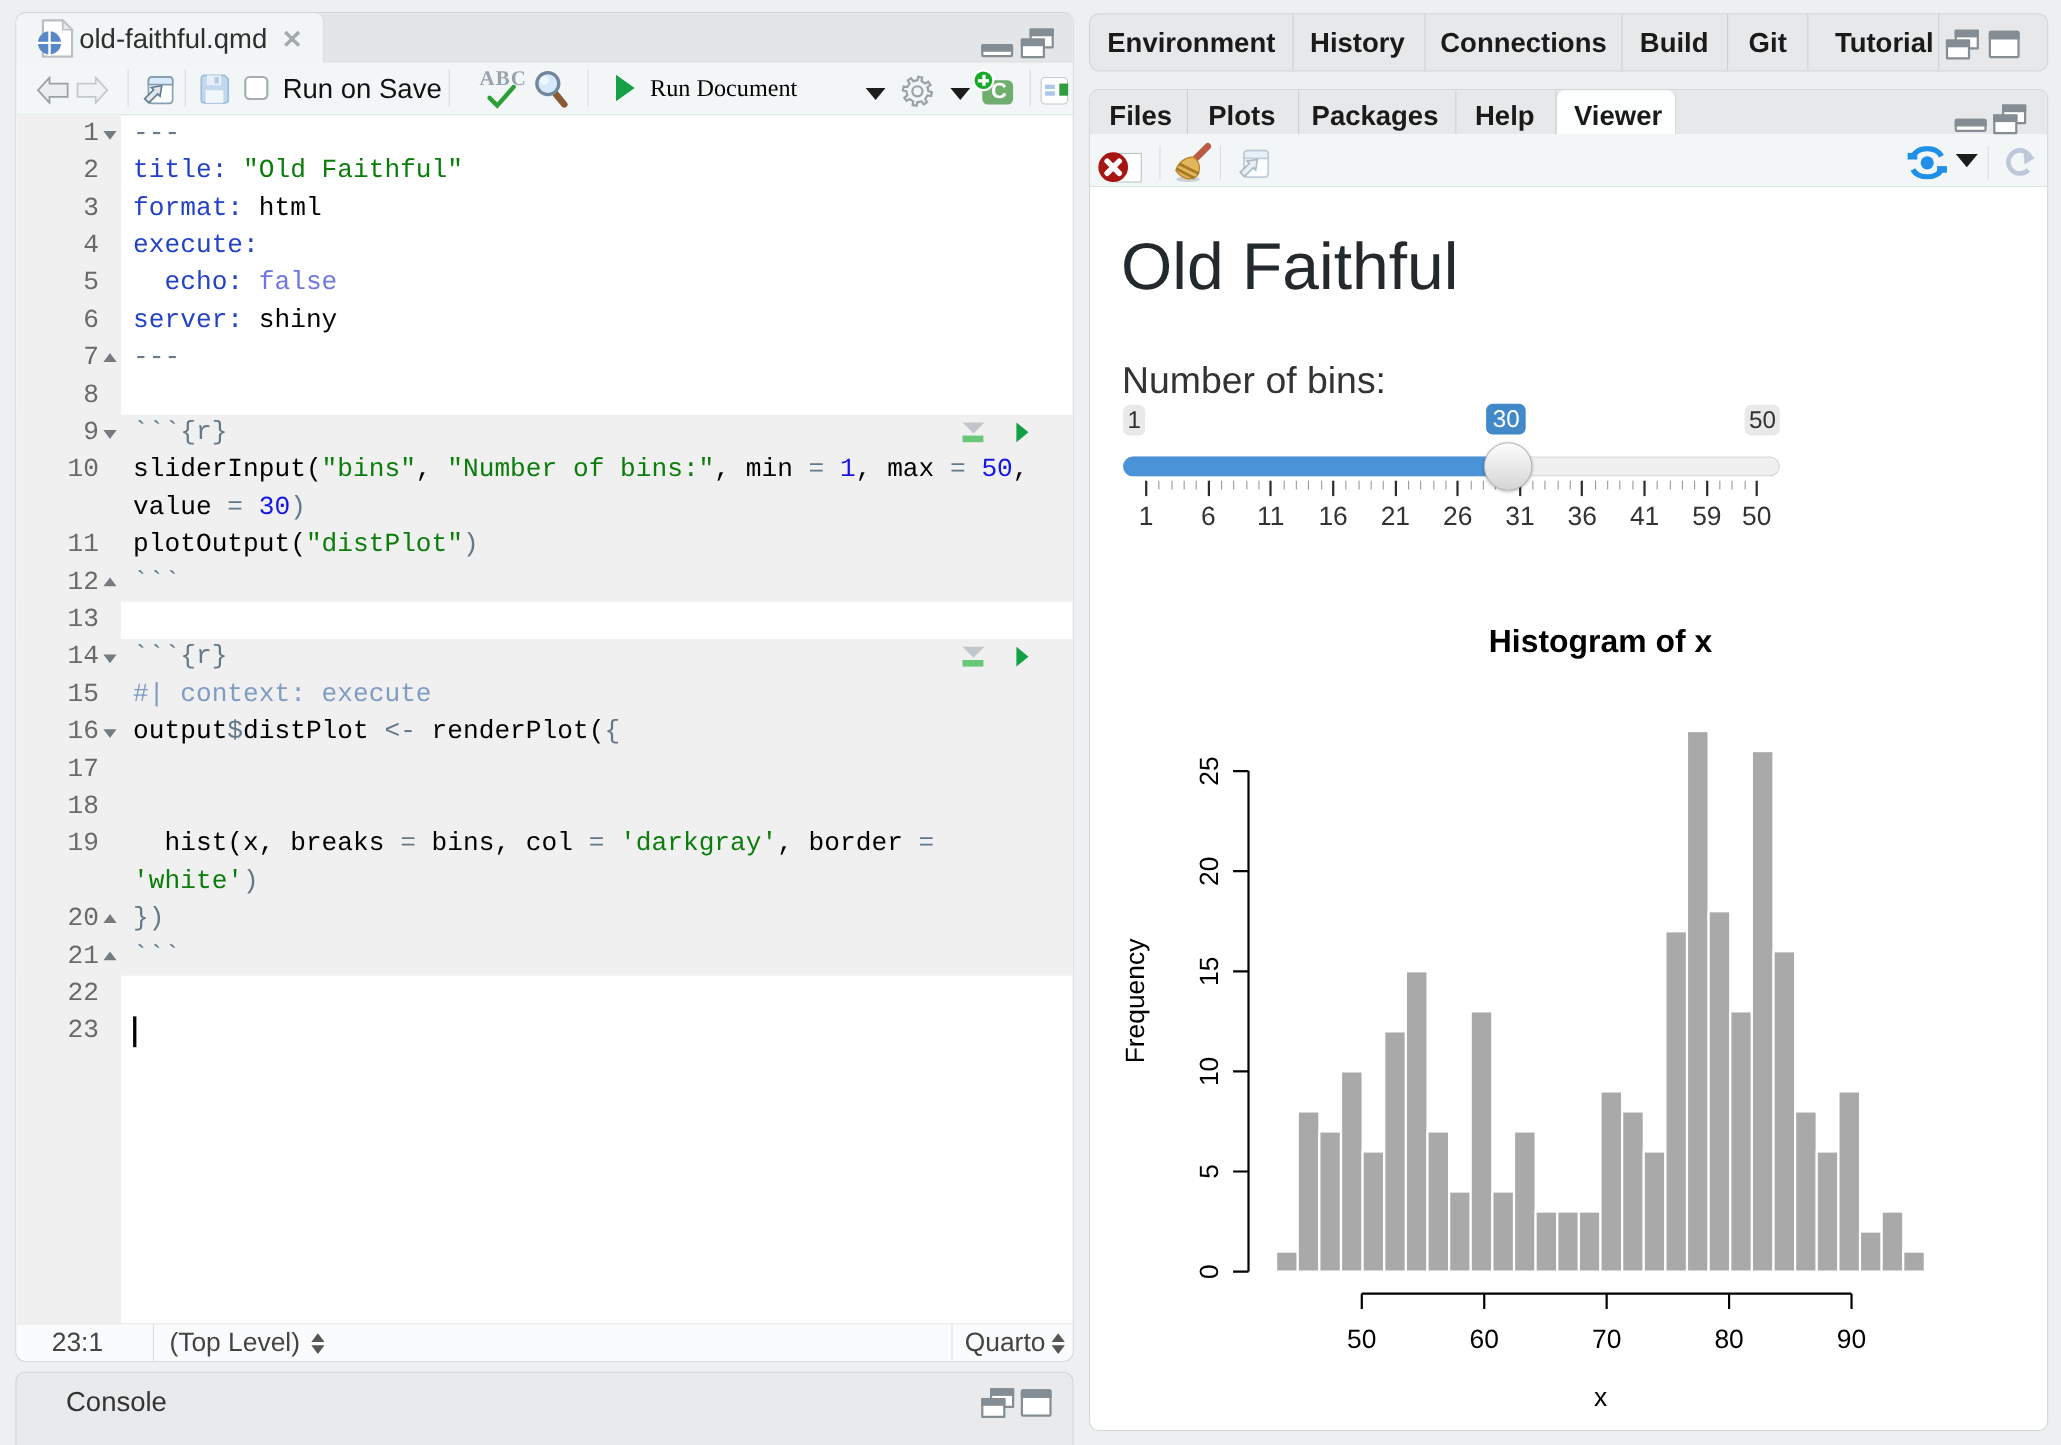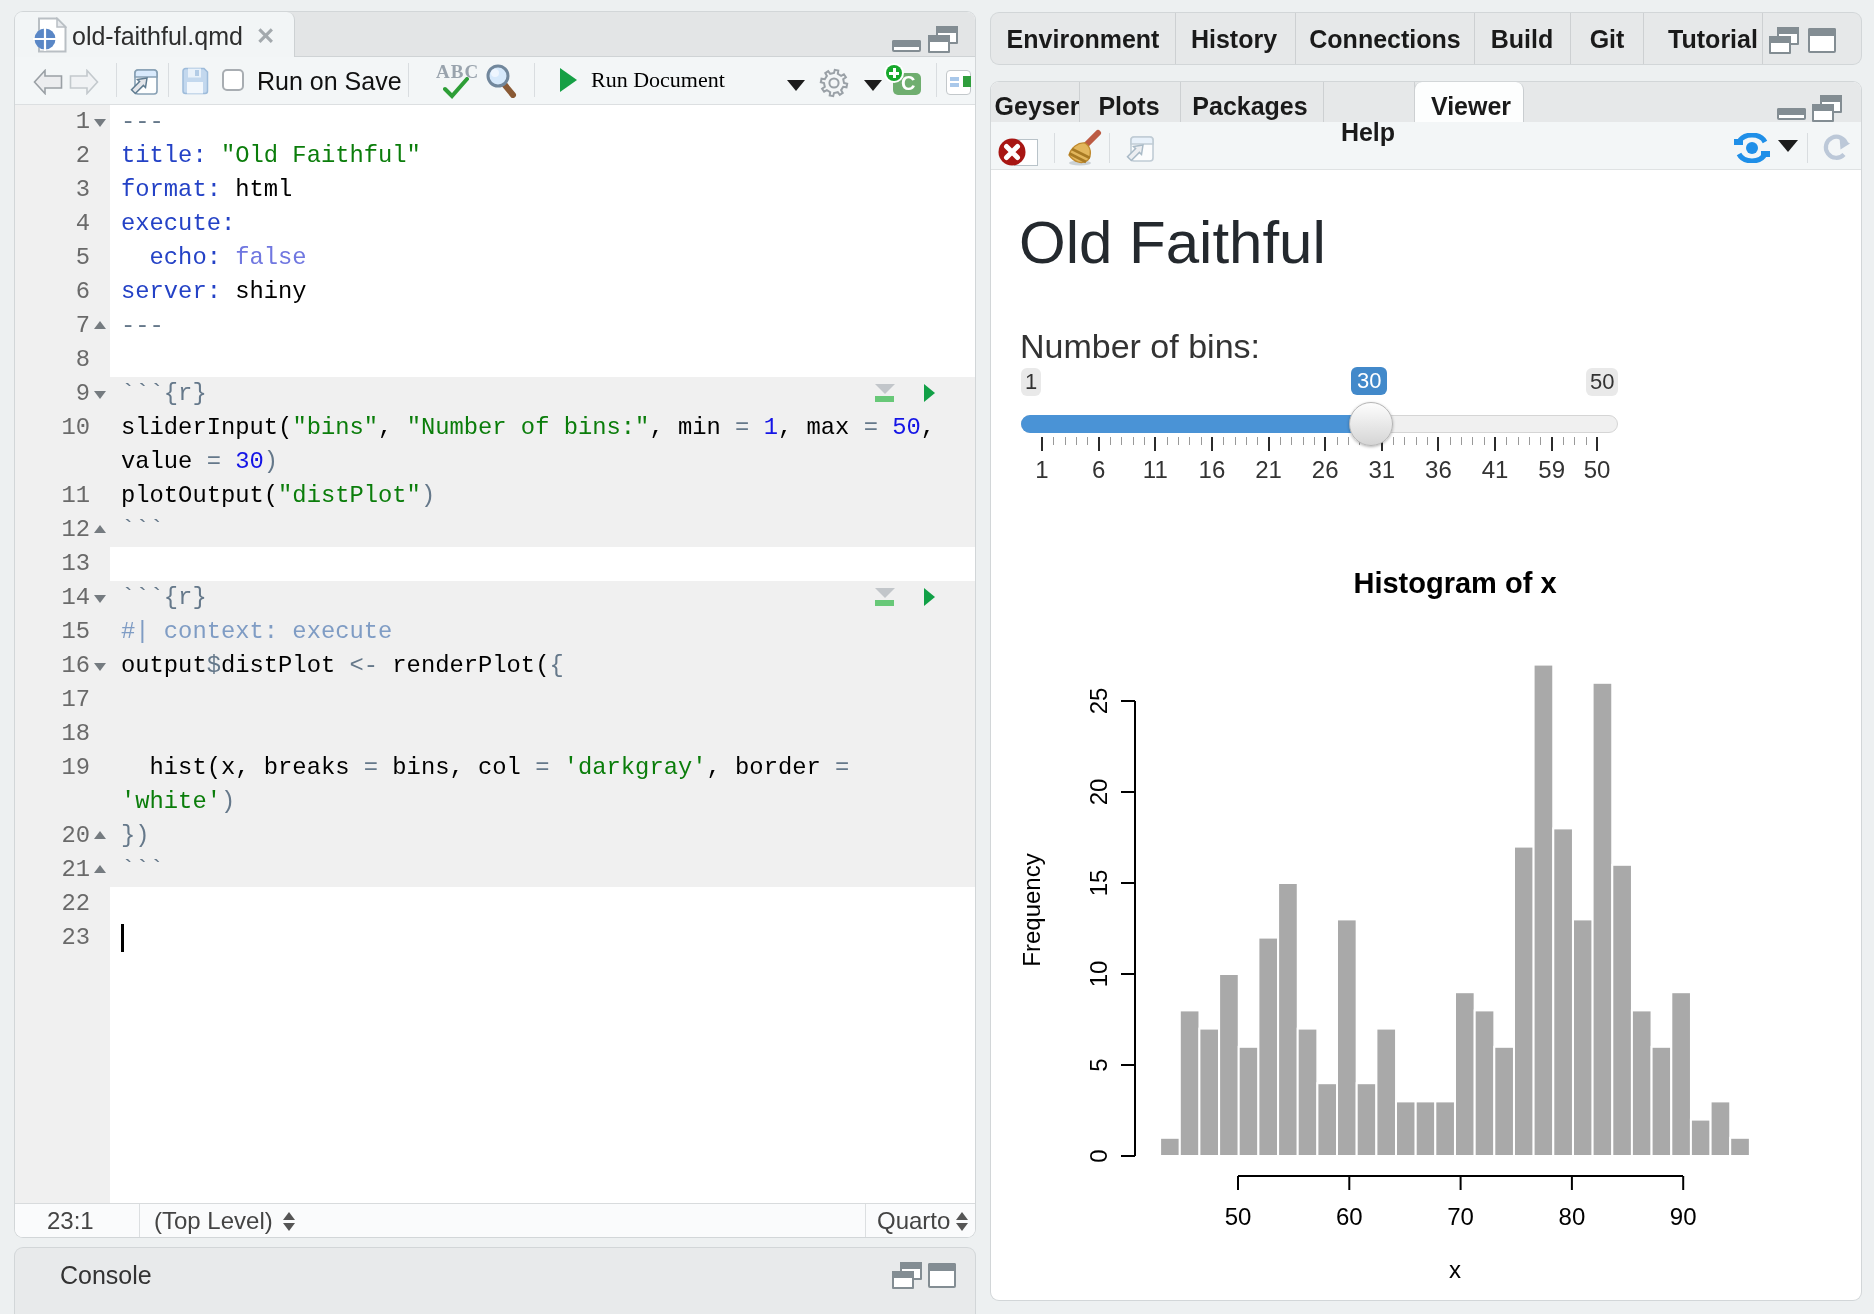--- a/index.html
+++ b/index.html
@@ -192,24 +192,24 @@
 <div class="rtabtxt" style="left:1385px;top:25px;transform:translateX(-50%);">Connections</div>
 <div class="rtabtxt" style="left:1522px;top:25px;transform:translateX(-50%);">Build</div>
 <div class="rtabtxt" style="left:1607px;top:25px;transform:translateX(-50%);">Git</div>
 <div class="rtabtxt" style="left:1713px;top:25px;transform:translateX(-50%);">Tutorial</div>
 <div class="rsep" style="left:1175px;top:13px;height:51px;"></div>
 <div class="rsep" style="left:1295px;top:13px;height:51px;"></div>
 <div class="rsep" style="left:1474px;top:13px;height:51px;"></div>
 <div class="rsep" style="left:1570px;top:13px;height:51px;"></div>
 <div class="rsep" style="left:1643px;top:13px;height:51px;"></div>
 <div class="rsep" style="left:1762px;top:13px;height:51px;"></div>
-<div class="rtabtxt" style="left:1037px;top:92px;transform:translateX(-50%);">Geyser</div>
+<div class="rtabtxt" style="left:1037px;top:92px;transform:translateX(-50%);">Files</div>
 <div class="rtabtxt" style="left:1129px;top:92px;transform:translateX(-50%);">Plots</div>
 <div class="rtabtxt" style="left:1250px;top:92px;transform:translateX(-50%);">Packages</div>
-<div class="rtabtxt" style="left:1368px;top:92px;transform:translateX(-50%);margin-top:26px;">Help</div>
+<div class="rtabtxt" style="left:1368px;top:92px;transform:translateX(-50%);">Help</div>
 <div class="rtabtxt" style="left:1471px;top:92px;transform:translateX(-50%);">Viewer</div>
 <div class="rsep" style="left:1079px;top:82px;height:40px;"></div>
 <div class="rsep" style="left:1180px;top:82px;height:40px;"></div>
 <div class="rsep" style="left:1323px;top:82px;height:40px;"></div>
 <div class="rsep" style="left:1414px;top:82px;height:40px;"></div>
 <div class="abs" style="left:1014px;top:139px;width:24px;height:27px;background:#fff;border:1.5px solid #b9c3c9;box-sizing:border-box;"></div>
 <svg class="abs" style="left:998px;top:138px;" width="28" height="28" viewBox="0 0 28 28">
  <circle cx="14" cy="14" r="13.5" fill="#a81613"></circle>
  <path d="M8.5 8.5 L19.5 19.5 M19.5 8.5 L8.5 19.5" stroke="#fff" stroke-width="5" stroke-linecap="round"></path>
   </svg>

